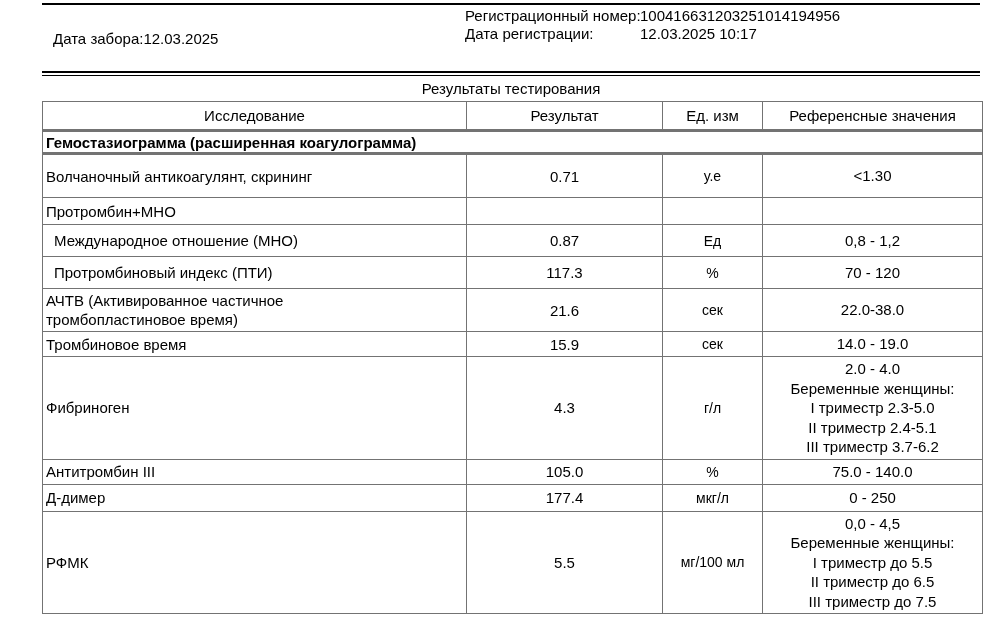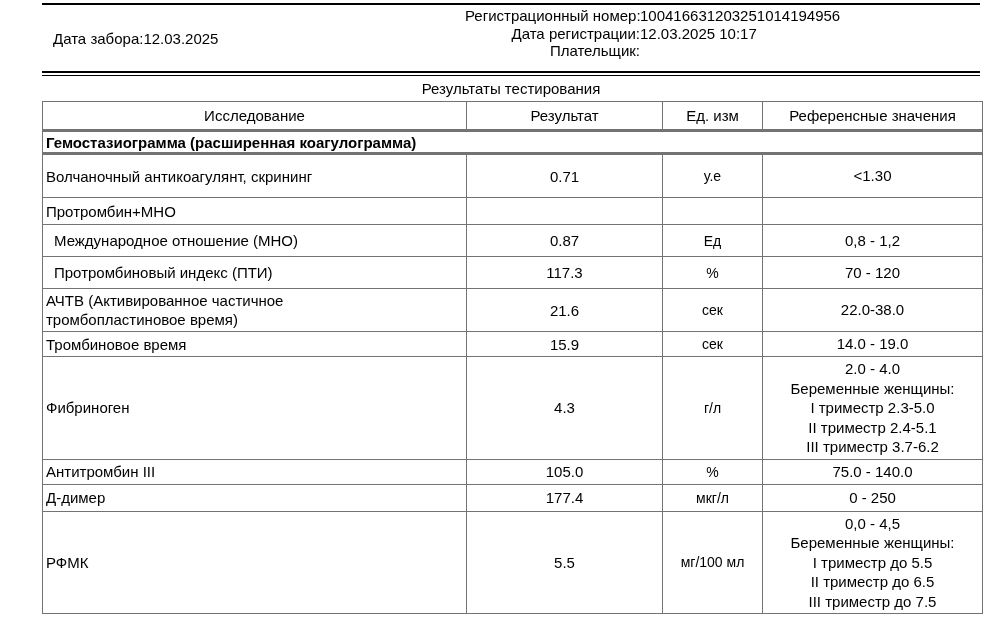--- a/index.html
+++ b/index.html
@@ -21,21 +21,21 @@
     position: absolute; left: 53px; top: 30px;
     font-size: 15px; white-space: nowrap;
   }
   .hdr-left .val { }
 
   .hdr-right {
     position: absolute; left: 465px; top: 7px;
     font-size: 15px; line-height: 17.5px;
   }
   .hdr-right .row { white-space: nowrap; }
-  .hdr-right .lbl { display: inline-block; width: 175px; text-align: right; }
+  .hdr-right .lbl { display: inline-block; width: 175px; }
 
   .mid-rule {
     position: absolute; left: 42px; top: 71px;
     width: 938px; height: 5px;
     border-top: 2px solid #000;
     border-bottom: 1px solid #000;
   }
 
   .table-title {
     position: absolute; left: 42px; top: 80px;
@@ -88,23 +88,20 @@
   <div class="hdr-left">
     <span class="lbl">Дата забора:</span><span class="val">12.03.2025</span>
   </div>
 
   <div class="hdr-right">
     <div class="row">
       <span class="lbl">Регистрационный номер:</span><span class="val">100416631203251014194956</span>
     </div>
     <div class="row">
       <span class="lbl">Дата регистрации:</span><span class="val">12.03.2025 10:17</span>
-    </div>
-    <div class="row">
-      <span class="lbl">Плательщик:</span><span class="val"></span>
     </div>
   </div>
 
   <div class="mid-rule"></div>
 
   <div class="table-title">Результаты тестирования</div>
 
   <table class="results">
     <colgroup>
       <col class="c-name">

